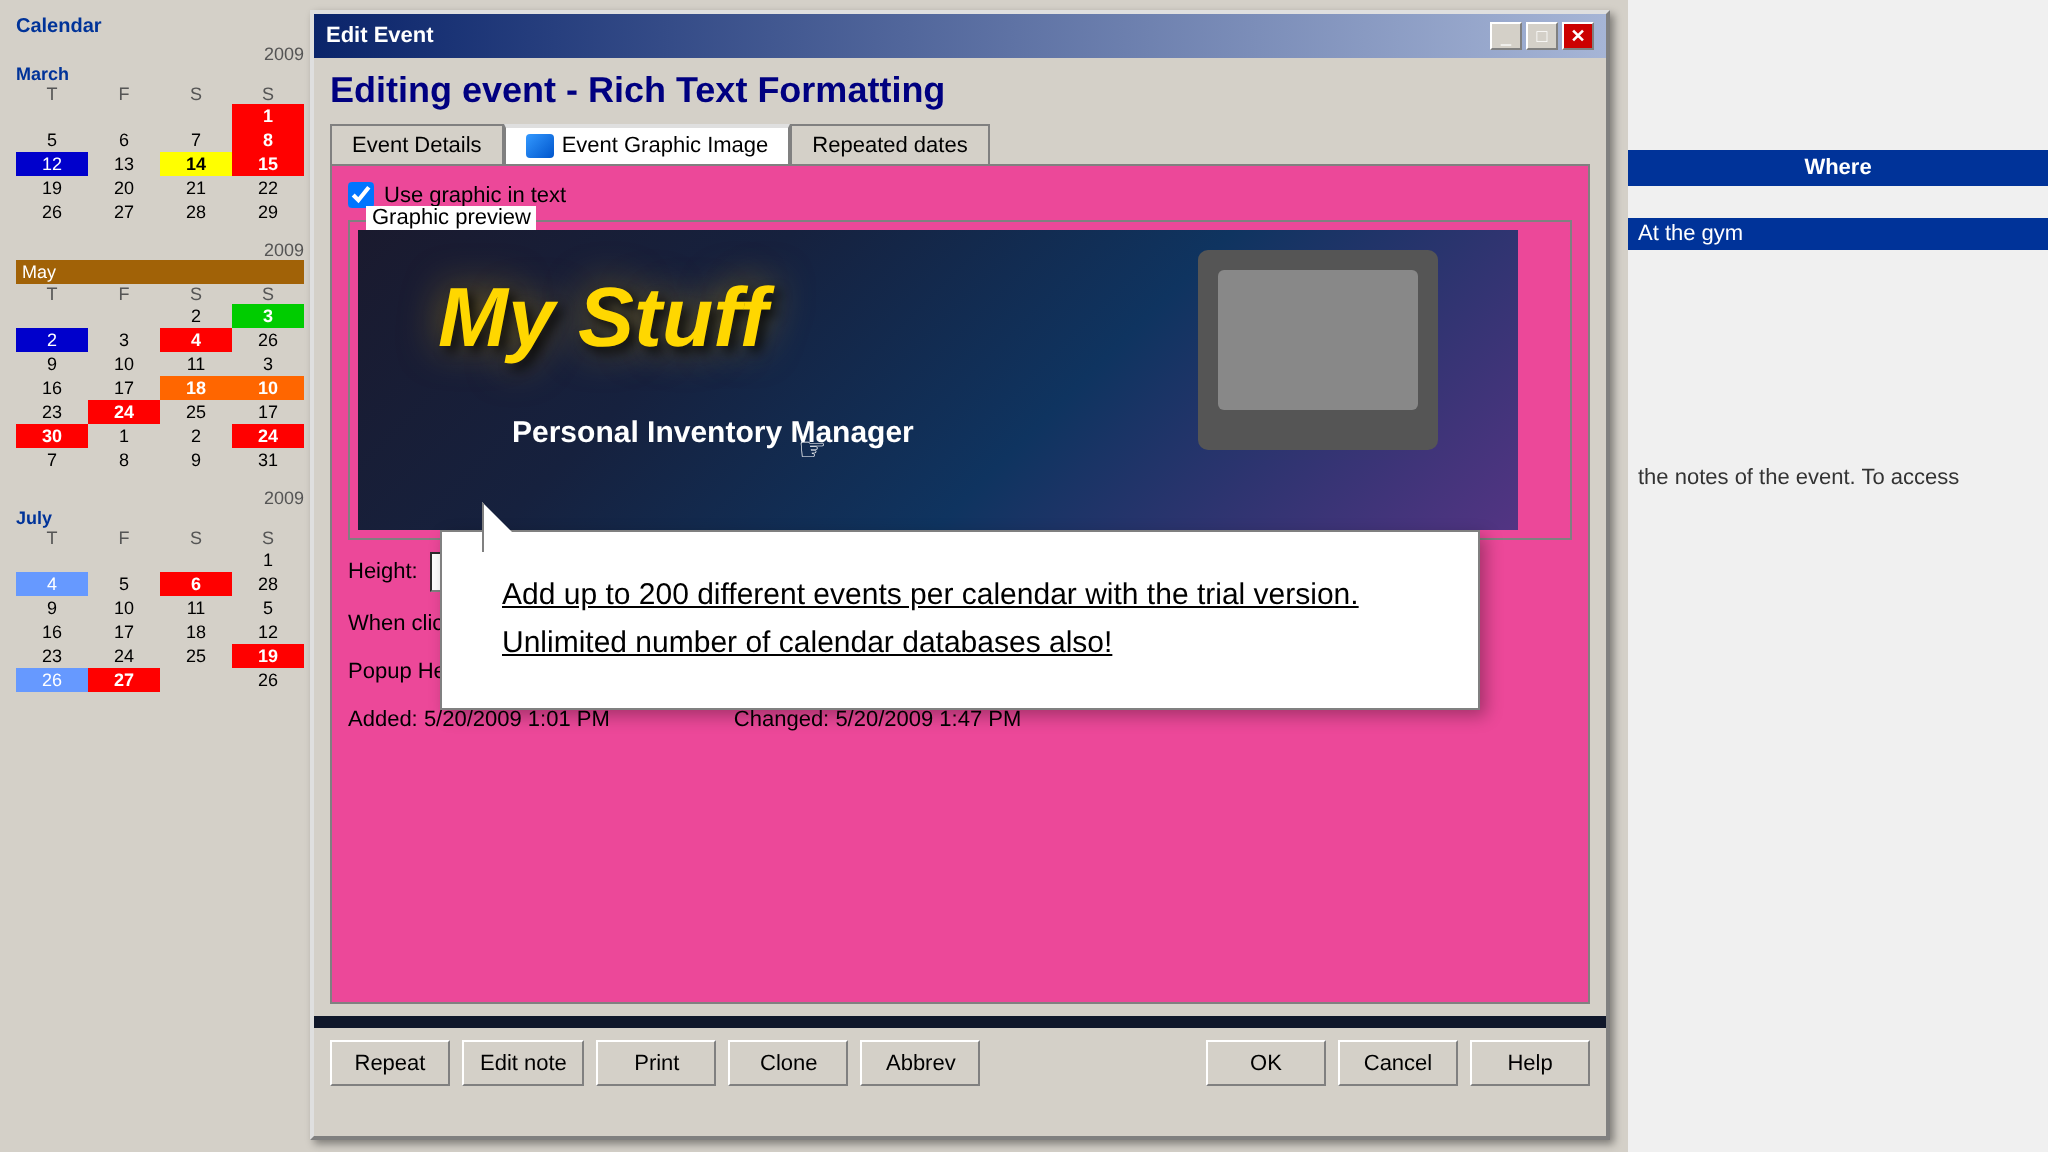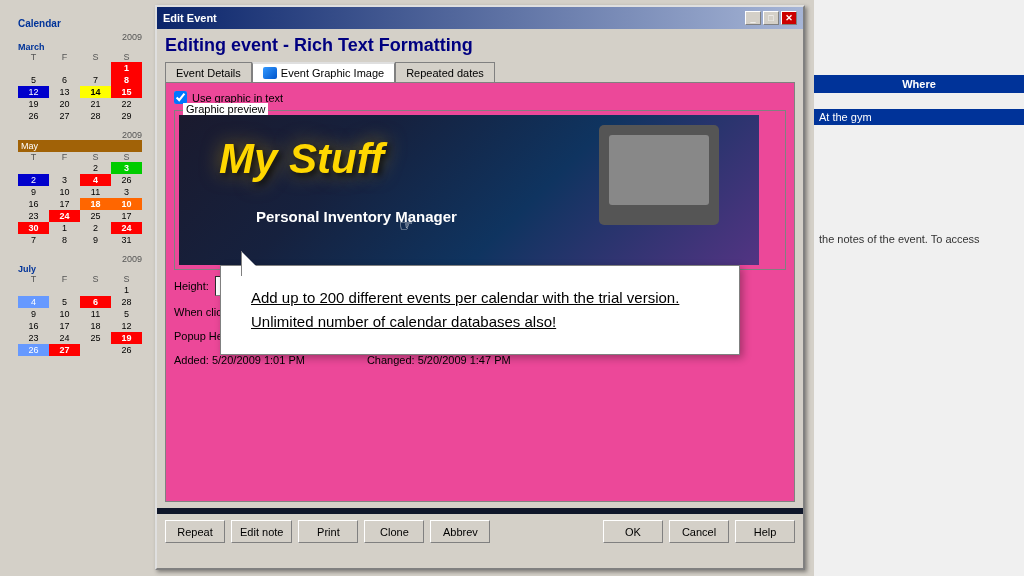--- a/index.html
+++ b/index.html
@@ -13,21 +13,21 @@
       position: relative;
     }
 
     
     .bg-calendar {
       position: absolute;
       top: 0; left: 0;
       width: 160px;
       height: 411px;
       background: #d4d0c8;
-      padding: 18px;
+      padding: 8px;
     }
 
     .bg-right {
       position: absolute;
       top: 0; right: 0;
       width: 210px;
       height: 576px;
       background: #f0f0f0;
     }
 

